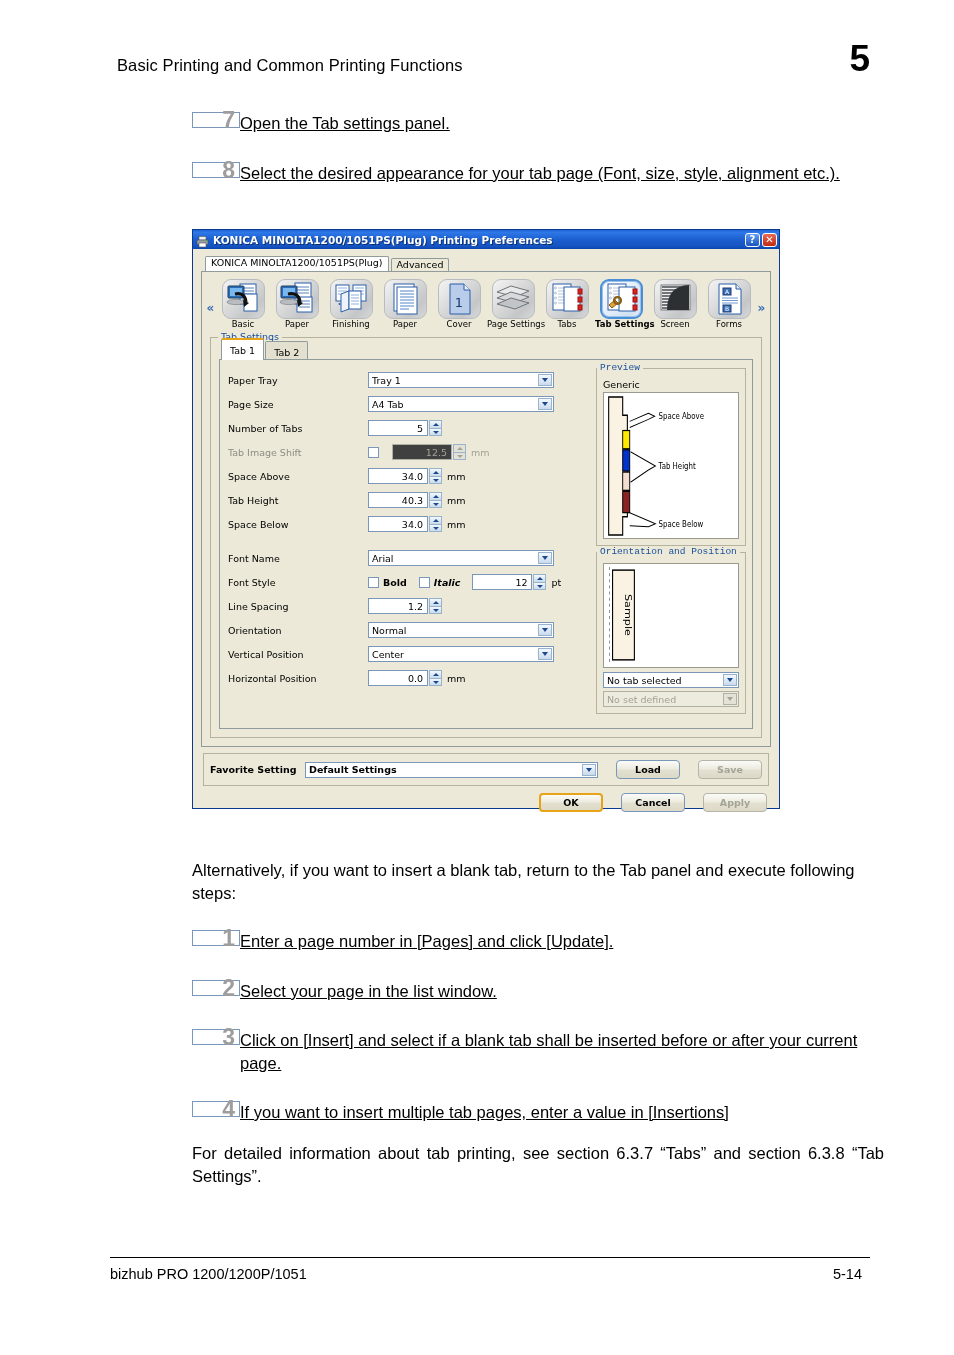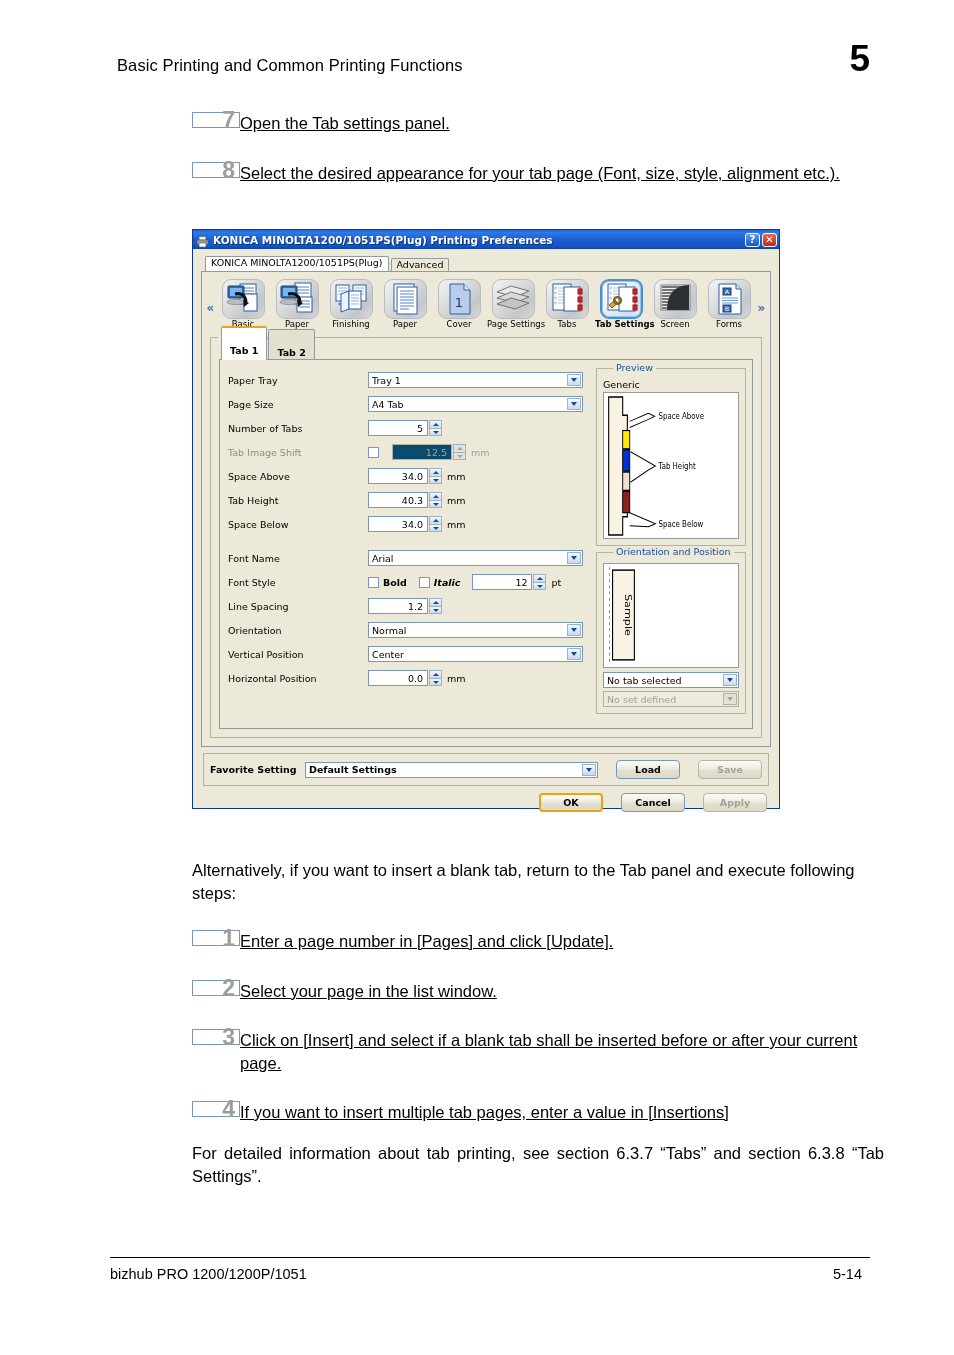--- a/index.html
+++ b/index.html
@@ -99,22 +99,22 @@
   }
   .group > .glabel{
     position:absolute;top:-7px;left:7px;background:#ECE9D8;padding:0 3px;
     font-size:9.5px;color:#1a4f9c;
   }
 
   
   .subtabs{display:flex;align-items:flex-end;margin:-4px 0 0 2px;height:16px;}
   .subtab{
     font-size:9.5px;border:1px solid #919B9C;border-bottom:none;background:#E3E0CF;
-    padding:18px 8px 2px 8px;margin-right:1px;line-height:1.15;border-radius:2px 2px 0 0;
-    color:#000;position:relative;top:1px;font-weight:bold;
+    padding:6px 8px 2px 8px;margin-right:1px;line-height:1.15;border-radius:2px 2px 0 0;
+    color:#000;position:relative;top:1px;
   }
   .subtab.active{background:#fff;border-top:2px solid #E8A317;top:0;padding-bottom:3px;z-index:2;}
 
   .panel{
     background:#ECE9D8;border:1px solid #919B9C;border-top:1px solid #919B9C;
     margin-top:-1px;padding:8px 6px 8px 8px;display:flex;position:relative;
   }
   .col-left{width:360px;flex:0 0 360px;}
   .col-right{flex:1 1 auto;padding-left:8px;}
 
@@ -128,29 +128,29 @@
   }
   .combo .caret{
     position:absolute;right:1px;top:1px;width:14px;height:12px;
     background:linear-gradient(to bottom,#f4f8fd,#c9daee);border:1px solid #9ab3cd;
     display:flex;align-items:center;justify-content:center;box-sizing:border-box;
   }
   .combo .caret i{
     border-left:3px solid transparent;border-right:3px solid transparent;
     border-top:4px solid #1b4a8c;display:block;
   }
-  .combo.wide{width:215px;}
+  .combo.wide{width:186px;}
   .combo.full{width:100%;}
 
   .num{
     height:16px;width:60px;background:#fff;border:1px solid #7a96b8;
     font-size:9.5px;color:#000;display:flex;align-items:center;justify-content:flex-end;
     padding-right:4px;box-sizing:border-box;
   }
-  .num.dim{background:#0c4a6e;color:#a2a294;border-color:#b0b0a4;}
+  .num.dim{background:#404040;color:#a2a294;border-color:#b0b0a4;}
   .spin{
     width:13px;height:16px;display:flex;flex-direction:column;margin-left:1px;
     border:1px solid #9ab3cd;box-sizing:border-box;
   }
   .spin div{
     flex:1 1 50%;background:linear-gradient(to bottom,#f4f8fd,#c9daee);
     display:flex;align-items:center;justify-content:center;
   }
   .spin div:first-child{border-bottom:1px solid #9ab3cd;}
   .spin .up{border-left:3px solid transparent;border-right:3px solid transparent;border-bottom:3px solid #1b4a8c;}
@@ -166,21 +166,21 @@
     display:inline-block;vertical-align:middle;
   }
   .chklbl{font-size:9.5px;color:#000;margin-left:4px;margin-right:12px;}
   .chklbl.b{font-weight:bold;}
   .chklbl.i{font-style:italic;font-weight:bold;}
 
   .spacer{height:10px;}
 
   
   .pgroup{position:relative;border:1px solid #b5b39d;padding:10px 6px 6px 6px;margin-bottom:6px;}
-  .pgroup > .glabel{position:absolute;top:-7px;left:16px;background:#ECE9D8;padding:0 3px;font-size:9.5px;color:#1a4f9c;}
+  .pgroup > .glabel{position:absolute;top:-7px;left:0;background:#ECE9D8;padding:0 3px;font-size:9.5px;color:#1a4f9c;font-family:Liberation Mono, monospace;}
   .pgen{font-size:9.5px;color:#000;margin-bottom:2px;}
   .pcanvas{background:#fff;border:1px solid #9a9a8e;height:145px;position:relative;overflow:hidden;}
   .pcanvas2{background:#fff;border:1px solid #9a9a8e;height:103px;position:relative;overflow:hidden;}
 
   
   .botbar{margin:6px 6px 0 6px;font-weight:bold;}
   .favrow{display:flex;align-items:center;border:1px solid #b5b39d;padding:6px;}
   .fav-label{font-size:9.5px;color:#000;width:95px;flex:0 0 95px;}
   .btn{
     height:19px;min-width:64px;border:1px solid #7a96b8;border-radius:4px;

